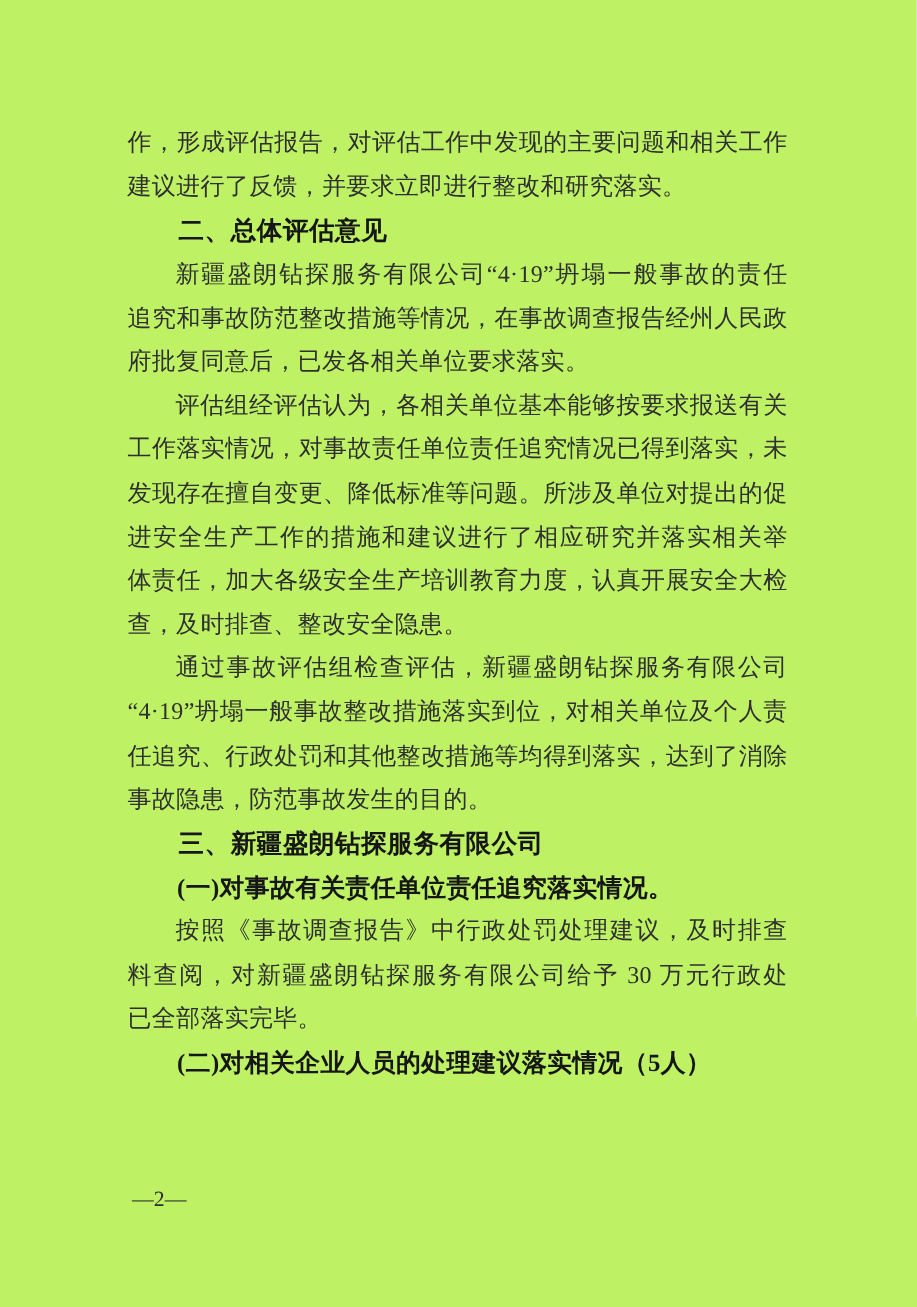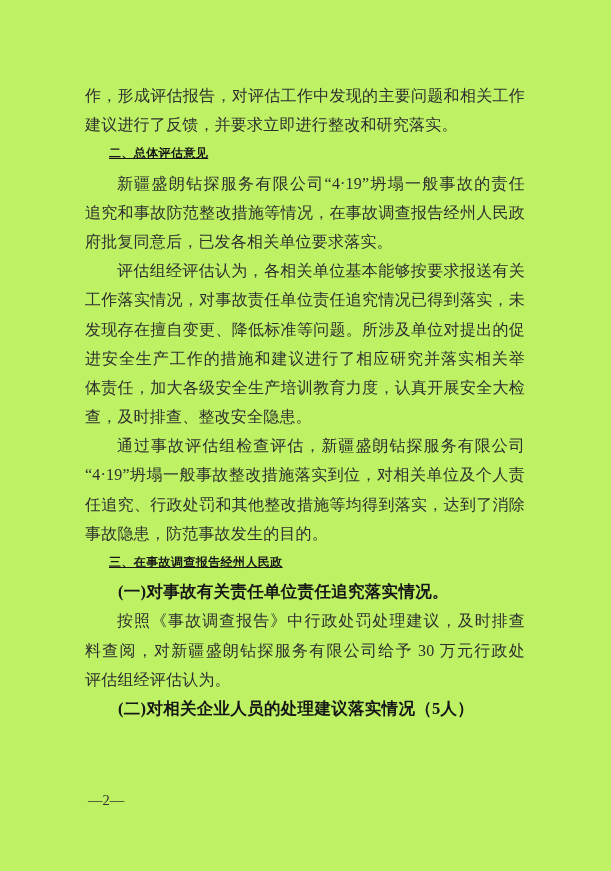--- a/index.html
+++ b/index.html
@@ -35,24 +35,23 @@
     white-space: normal;
     text-align: justify;
     text-align-last: justify;
   }
   .line.indent {
     text-indent: 2em;
   }
   .line.heading {
     font-family: "Liberation Sans", "DejaVu Sans", sans-serif;
     font-weight: bold;
-    font-size: 12px;
+    font-size: 17px;
     color: var(--heading-color, #161616);
     letter-spacing: 0.4px;
-    text-decoration: underline;
   }
   .line.subheading {
     font-weight: bold;
     font-size: 16.5px;
     color: var(--heading-color, #161616);
     letter-spacing: 0.3px;
   }
   .page-number {
     position: absolute;
     left: 88px;
@@ -76,21 +75,21 @@
       <div class="line body indent fill">评估组经评估认为，各相关单位基本能够按要求报送有关</div>
       <div class="line body fill">工作落实情况，对事故责任单位责任追究情况已得到落实，未</div>
       <div class="line body fill">发现存在擅自变更、降低标准等问题。所涉及单位对提出的促</div>
       <div class="line body fill">进安全生产工作的措施和建议进行了相应研究并落实相关举</div>
       <div class="line body fill">体责任，加大各级安全生产培训教育力度，认真开展安全大检</div>
       <div class="line body">查，及时排查、整改安全隐患。</div>
       <div class="line body indent fill">通过事故评估组检查评估，新疆盛朗钻探服务有限公司</div>
       <div class="line body fill">“4·19”坍塌一般事故整改措施落实到位，对相关单位及个人责</div>
       <div class="line body fill">任追究、行政处罚和其他整改措施等均得到落实，达到了消除</div>
       <div class="line body">事故隐患，防范事故发生的目的。</div>
-      <div class="line heading indent">三、在事故调查报告经州人民政</div>
+      <div class="line heading indent">三、新疆盛朗钻探服务有限公司</div>
       <div class="line subheading indent">(一)对事故有关责任单位责任追究落实情况。</div>
       <div class="line body indent fill">按照《事故调查报告》中行政处罚处理建议，及时排查</div>
       <div class="line body fill">料查阅，对新疆盛朗钻探服务有限公司给予 30 万元行政处</div>
-      <div class="line body">评估组经评估认为。</div>
+      <div class="line body">已全部落实完毕。</div>
       <div class="line subheading indent">(二)对相关企业人员的处理建议落实情况（5人）</div>
     </div>
   <div class="page-number">—2—</div>
 </div>
 
 </body></html>

